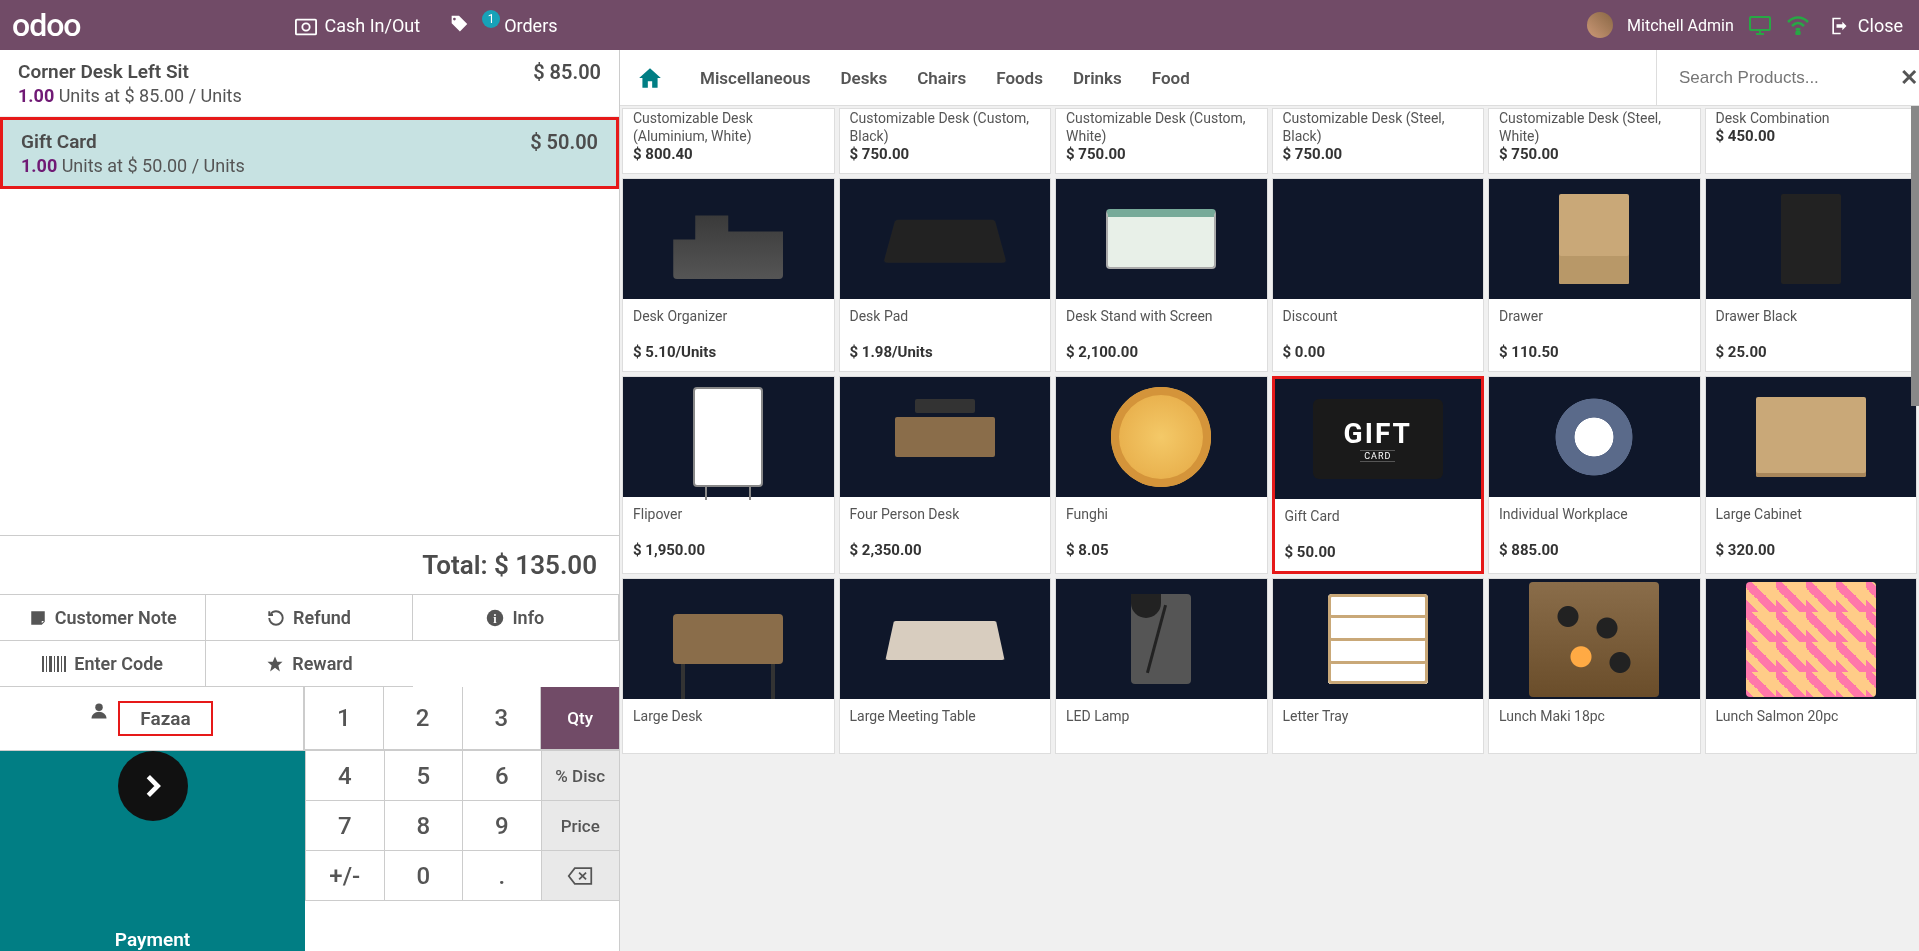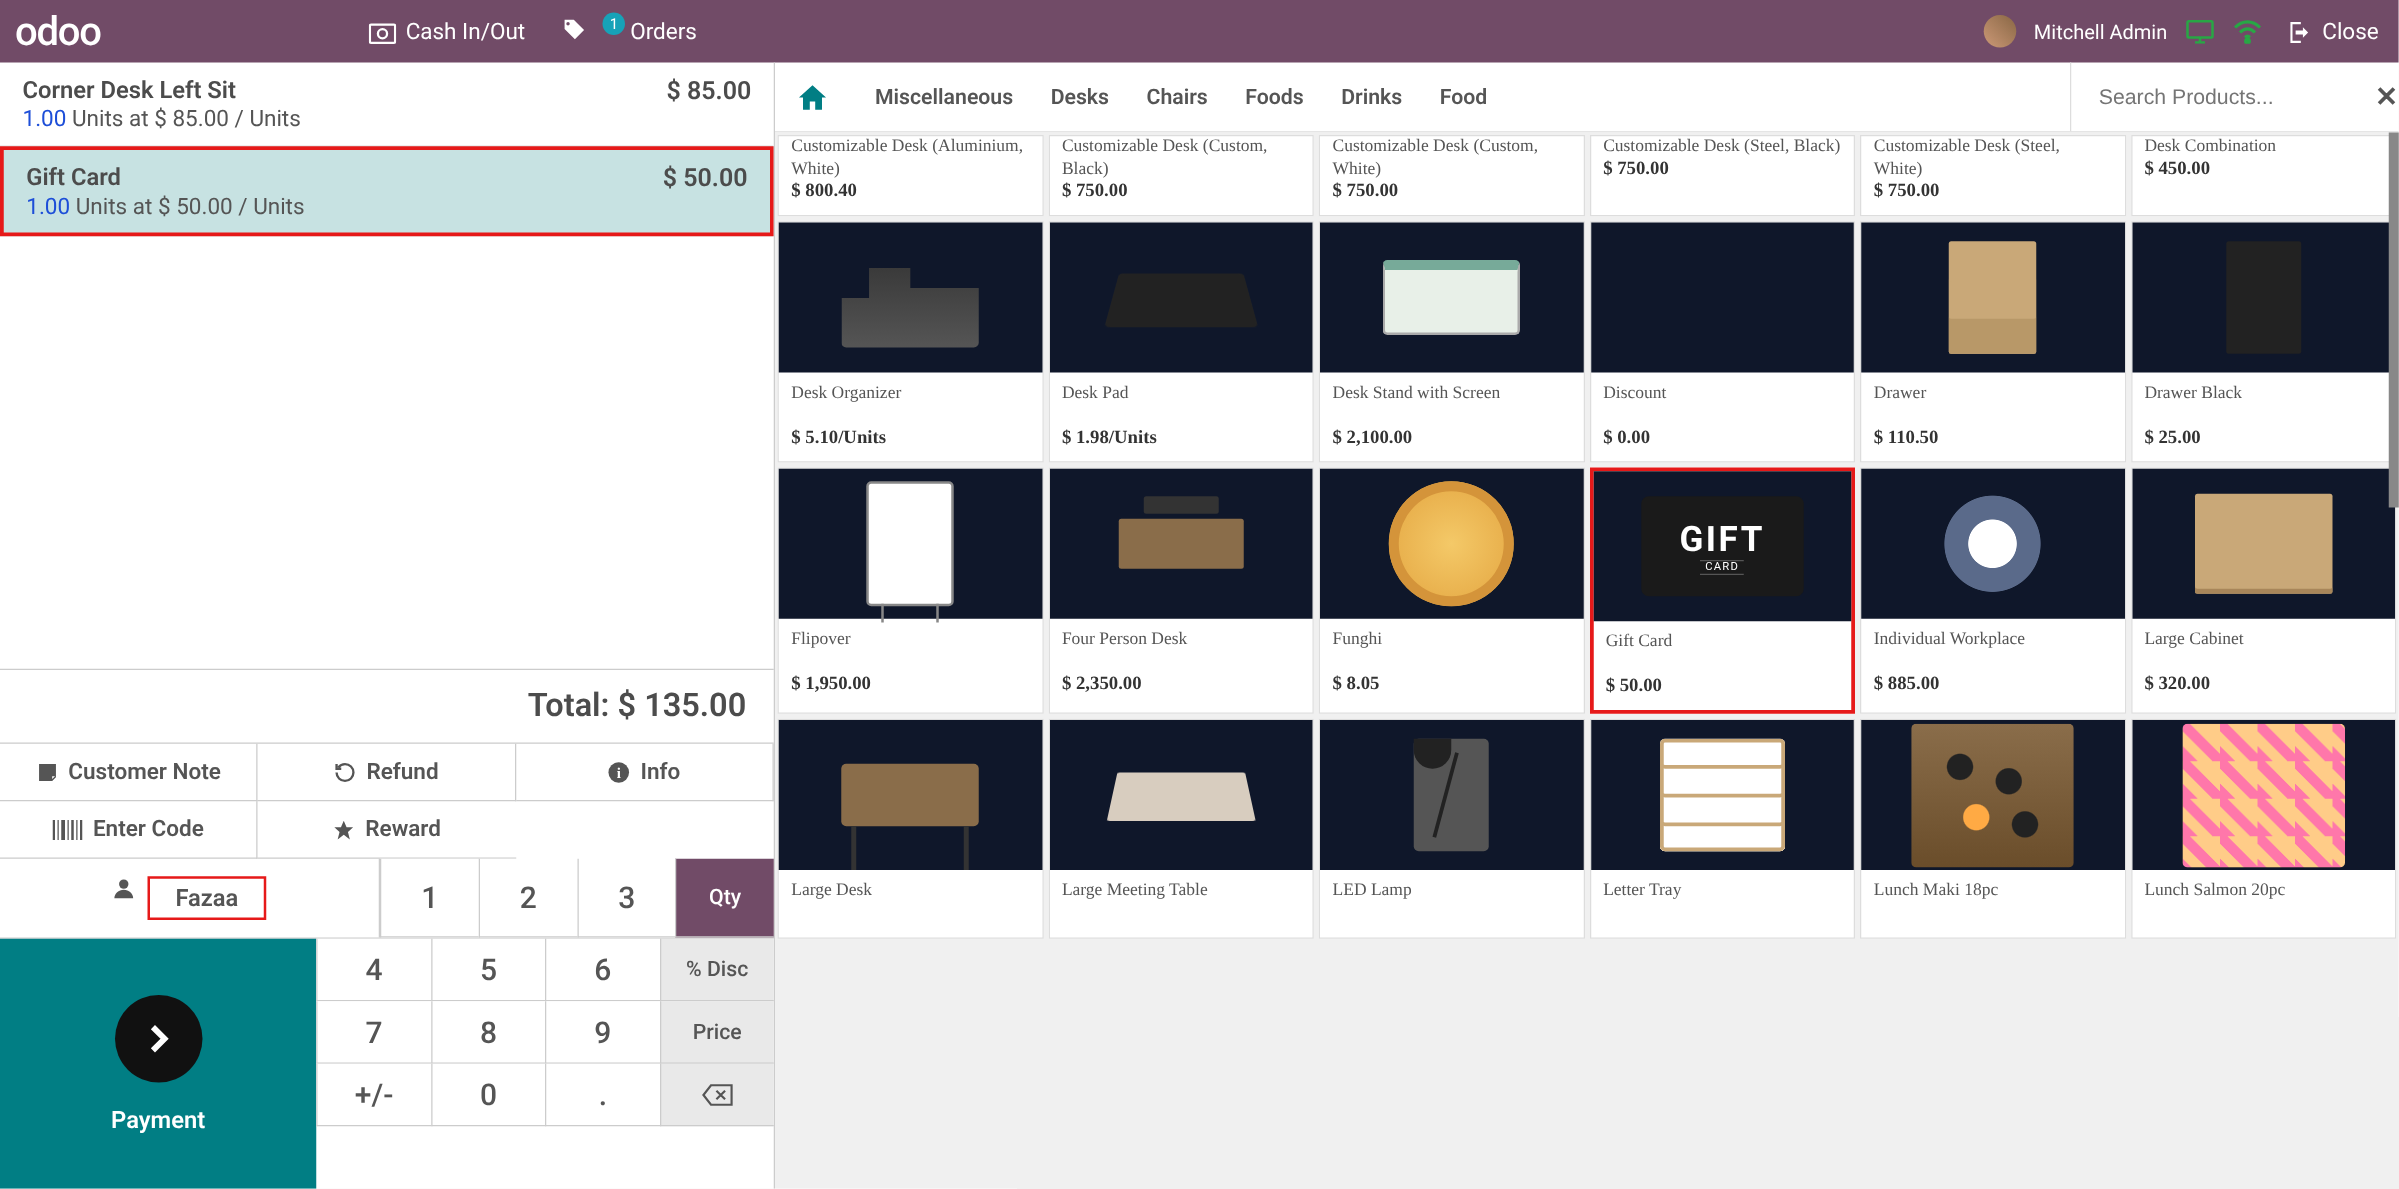--- a/index.html
+++ b/index.html
@@ -17,36 +17,36 @@
 .main { display: flex; height: calc(100vh - 50px); }
 .left-panel { width: 620px; display: flex; flex-direction: column; border-right: 1px solid #ccc; }
 .right-panel { flex: 1; display: flex; flex-direction: column; }
 
 
 .order-lines { flex: 1; overflow-y: auto; }
 .order-line { padding: 10px 18px; border-bottom: 1px solid #eee; display: flex; justify-content: space-between; font-size: 19px; color: #4c4c4c; }
 .order-line.selected { background: #c7e2e2; border: 3px solid #e61919; }
 .order-line .name { font-weight: 600; }
 .order-line .sub { font-size: 18px; color: #555; margin-top: 2px; }
-.order-line .sub .qty { font-weight: 400; color: #1d4ed8; }
+.order-line .sub .qty { font-weight: 700; color: #701a75; }
 .order-line .price { font-weight: 600; font-size: 20px; }
 
 .total-line { padding: 14px 22px; text-align: right; font-size: 26px; font-weight: 600; color: #4c4c4c; border-top: 1px solid #ccc; }
 
 
 .actions { display: grid; grid-template-columns: repeat(3, 1fr); border-top: 1px solid #ccc; }
 .action-btn { padding: 12px; text-align: right; font-size: 18px; font-weight: 600; color: #555; border-right: 1px solid #ccc; border-bottom: 1px solid #ccc; cursor: pointer; display: flex; align-items: center; justify-content: center; gap: 8px; }
 .action-btn:last-child { border-right: none; }
 .customer-row { display: flex; border-bottom: 1px solid #ccc; }
 .customer-btn { flex: 1; display: flex; align-items: flex-start; justify-content: center; gap: 10px; padding: 14px; font-size: 19px; font-weight: 600; color: #555; cursor: pointer; }
 .customer-name { border: 2px solid #e61919; padding: 4px 20px; }
 
 
 .bottom { display: flex; height: 270px; }
-.payment-btn { width: 253px; background: #017e84; color: #fff; display: flex; flex-direction: column; align-items: center; justify-content: center; cursor: pointer; }
+.payment-btn { width: 305px; background: #017e84; color: #fff; display: flex; flex-direction: column; align-items: center; justify-content: space-between; cursor: pointer; }
 .payment-circle { width: 70px; height: 70px; border-radius: 50%; background: #111; display: flex; align-items: center; justify-content: center; margin-bottom: 18px; }
 .payment-btn .label { font-size: 19px; font-weight: 600; }
 .numpad { flex: 1; display: grid; grid-template-columns: repeat(4, 1fr); grid-template-rows: repeat(4, 1fr); }
 .num-btn { display: flex; align-items: center; justify-content: center; font-size: 24px; font-weight: 500; color: #555; border-left: 1px solid #ccc; border-bottom: 1px solid #ccc; cursor: pointer; background: #fff; }
 .num-btn.mode { background: #e9e9e9; font-size: 17px; }
 .num-btn.mode.active { background: #714B67; color: #fff; }
 
 
 .right-header { display: flex; align-items: center; height: 56px; border-bottom: 1px solid #ddd; }
 .home-btn { width: 60px; display: flex; align-items: center; justify-content: center; color: #017e84; cursor: pointer; }
@@ -55,21 +55,21 @@
 .search-box { display: flex; align-items: center; width: 263px; border-left: 1px solid #ddd; padding: 0 14px; height: 100%; }
 .search-box input { flex: 1; border: none; outline: none; font-size: 17px; color: #888; }
 .search-box .clear { font-size: 22px; font-weight: 700; cursor: pointer; color: #555; }
 
 
 .product-scroll { flex: 1; overflow-y: auto; background: #f0f0f0; padding: 2px; }
 .product-grid { display: grid; grid-template-columns: repeat(6, 1fr); gap: 4px; }
 .product { background: #fff; border: 1px solid #ddd; display: flex; flex-direction: column; cursor: pointer; }
 .product.highlighted { border: 3px solid #e61919; }
 .product .img { height: 120px; background: #0f172a; display: flex; align-items: center; justify-content: center; }
-.product .info { padding: 8px 10px 10px; font-family: Liberation Serif, serif; }
+.product .info { padding: 8px 10px 10px; }
 .product .pname { font-size: 14px; color: #555; line-height: 1.3; min-height: 36px; }
 .product .pprice { font-size: 15px; font-weight: 700; color: #333; margin-top: 0; }
 .product.partial .info { padding-top: 0; }
 .product.partial .pname { min-height: auto; }
 
 
 .ph { width: 100px; height: 80px; background: #555; border-radius: 4px; }
 .ph.desk-org { background: linear-gradient(#333,#555); clip-path: polygon(0 100%, 0 50%, 20% 50%, 20% 20%, 50% 20%, 50% 40%, 100% 40%, 100% 100%); width:110px; height:80px; }
 .ph.desk-pad { background: #222; transform: perspective(200px) rotateX(45deg); height: 60px; width: 110px; }
 .ph.desk-stand { border: 2px solid #aaa; background: #e8f0e8; width: 110px; height: 60px; border-top: 8px solid #7a9; }

